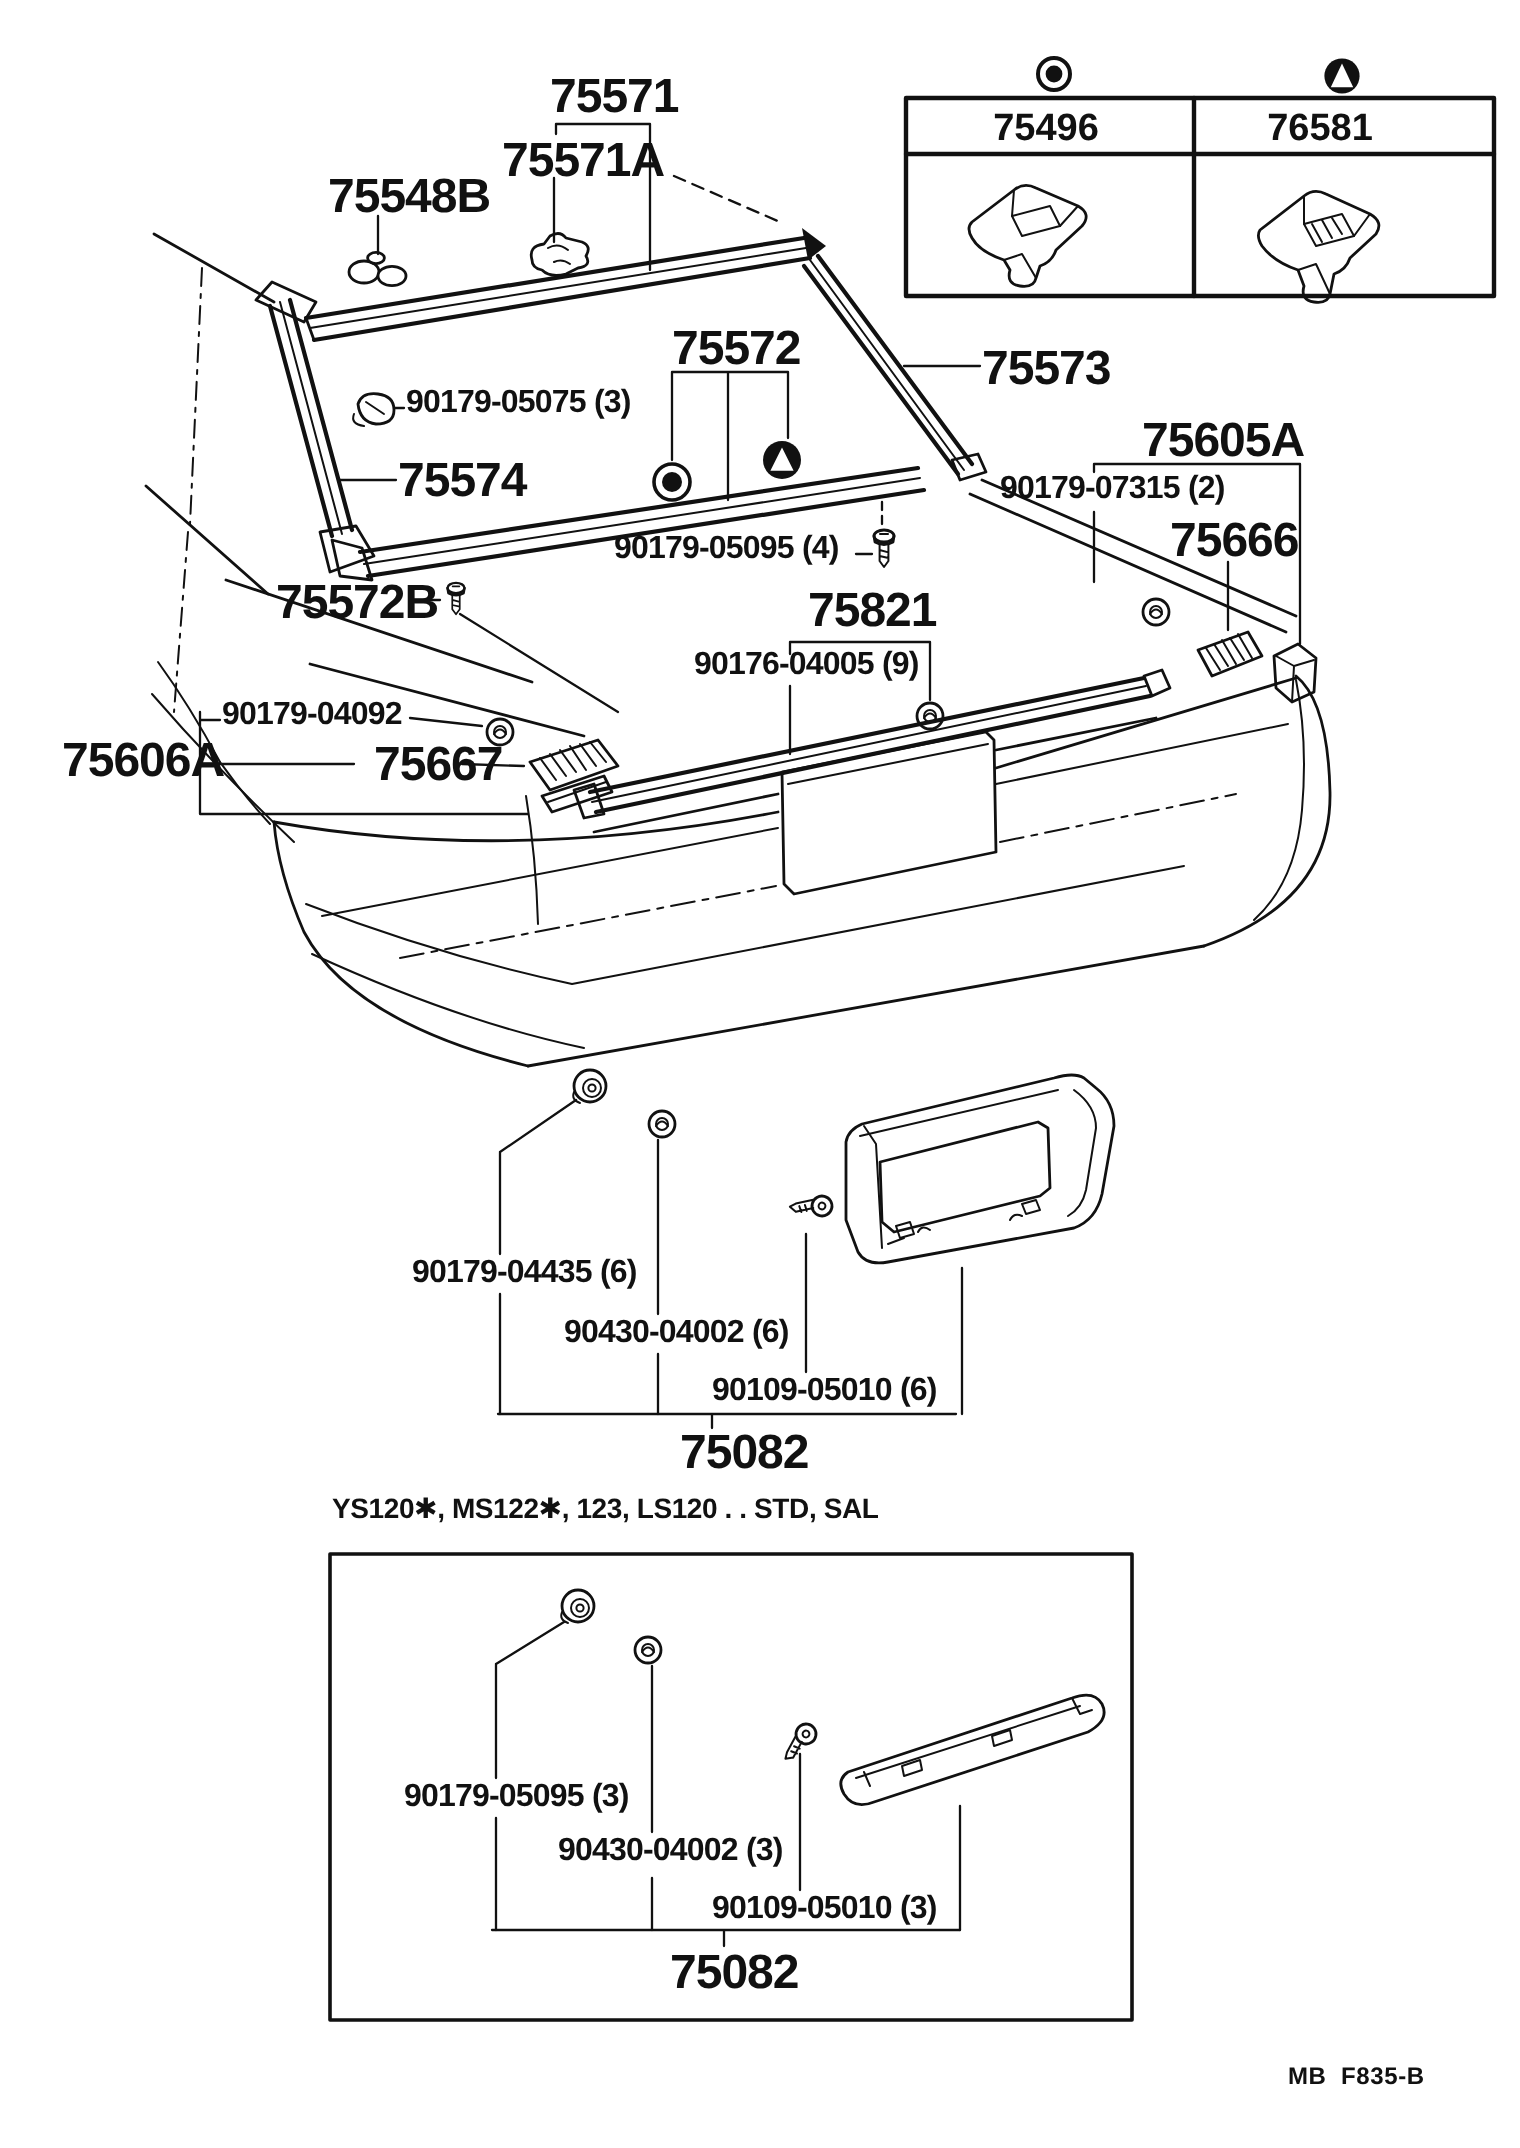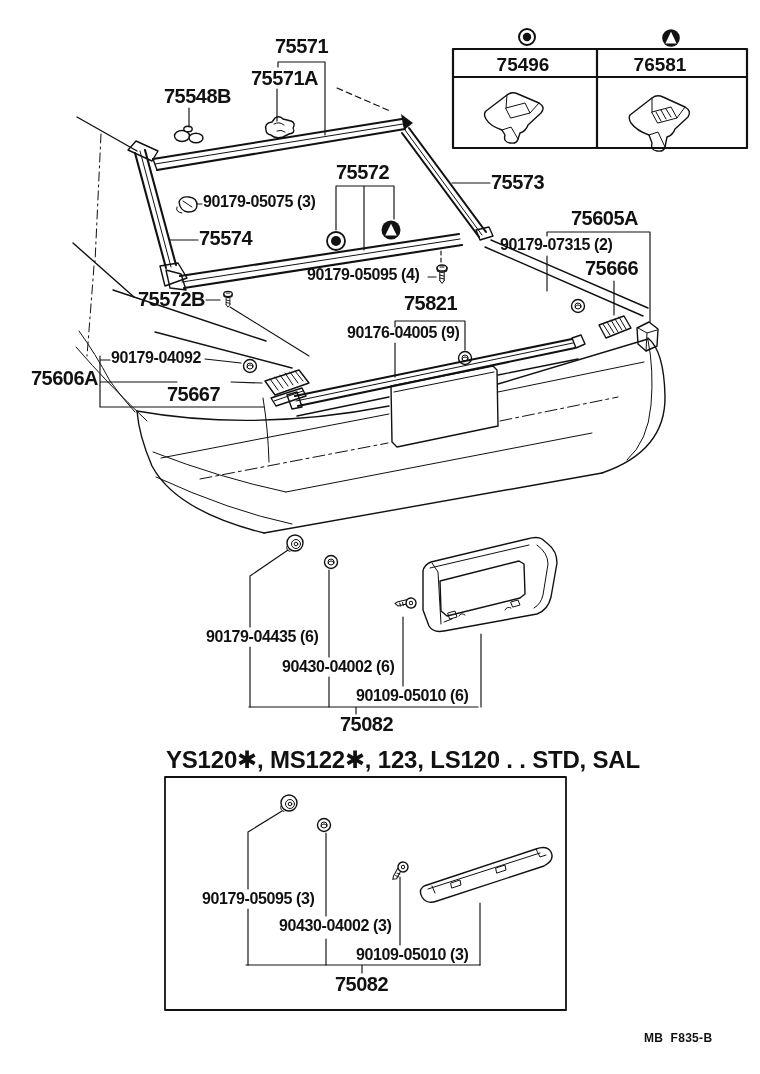--- a/index.html
+++ b/index.html
@@ -1,22 +1,22 @@
 <!DOCTYPE html>
 <html><head>
 <meta charset="utf-8">
 <style>
   html,body{margin:0;padding:0;background:#fff;}
   #page{position:relative;width:760px;height:1074px;background:#fff;overflow:hidden;
         font-family:"Liberation Sans","DejaVu Sans",sans-serif;}
   #art{position:absolute;left:0;top:0;}
   .lbl{position:absolute;font-weight:bold;color:#111;white-space:pre;line-height:1.05;}
-  .lg{font-size:20px;letter-spacing:-0.5px;text-align:right;}
+  .lg{font-size:24px;letter-spacing:-0.5px;text-align:right;}
   .sm{font-size:16px;letter-spacing:-0.4px;}
-  .hd{font-size:24px;letter-spacing:-0.2px;}
+  .hd{font-size:14px;letter-spacing:-0.2px;}
   .bx{font-size:19px;text-align:center;}
   .ft{font-size:12px;letter-spacing:0.3px;}
   
   svg *{vector-effect:none;}
   .st{fill:none;stroke:#111;stroke-width:1.4;stroke-linecap:round;stroke-linejoin:round;}
   .bold{stroke-width:2.1;}
   .thin{stroke-width:1;}
   .ldr{stroke-width:1.15;}
   .box{stroke-width:2.2;}
   .fill{fill:#111;stroke:none;}
@@ -260,21 +260,21 @@
   <div class="lbl lg" style="left:491px;top:172px;">75573</div>
   <div class="lbl sm" style="left:307px;top:267px;">90179-05095 (4)</div>
   <div class="lbl lg" style="left:571px;top:208px;">75605A</div>
   <div class="lbl sm" style="left:500px;top:237px;">90179-07315 (2)</div>
   <div class="lbl lg" style="left:585px;top:258px;">75666</div>
   <div class="lbl lg" style="left:138px;top:289px;">75572B</div>
   <div class="lbl lg" style="left:404px;top:293px;">75821</div>
   <div class="lbl sm" style="left:347px;top:325px;">90176-04005 (9)</div>
   <div class="lbl sm" style="left:111px;top:350px;">90179-04092</div>
   <div class="lbl lg" style="left:31px;top:368px;">75606A</div>
-  <div class="lbl lg" style="left:167px;top:370px;margin-top:14px;">75667</div>
+  <div class="lbl lg" style="left:187px;top:370px;">75667</div>
   <div class="lbl sm" style="left:206px;top:629px;">90179-04435 (6)</div>
   <div class="lbl sm" style="left:282px;top:659px;">90430-04002 (6)</div>
   <div class="lbl sm" style="left:356px;top:688px;">90109-05010 (6)</div>
   <div class="lbl lg" style="left:340px;top:714px;">75082</div>
 
   <div class="lbl hd" style="left:166px;top:747px;">YS120✱, MS122✱, 123, LS120 . . STD, SAL</div>
   <div class="lbl sm" style="left:202px;top:891px;">90179-05095 (3)</div>
   <div class="lbl sm" style="left:279px;top:918px;">90430-04002 (3)</div>
   <div class="lbl sm" style="left:356px;top:947px;">90109-05010 (3)</div>
   <div class="lbl lg" style="left:335px;top:974px;">75082</div>

